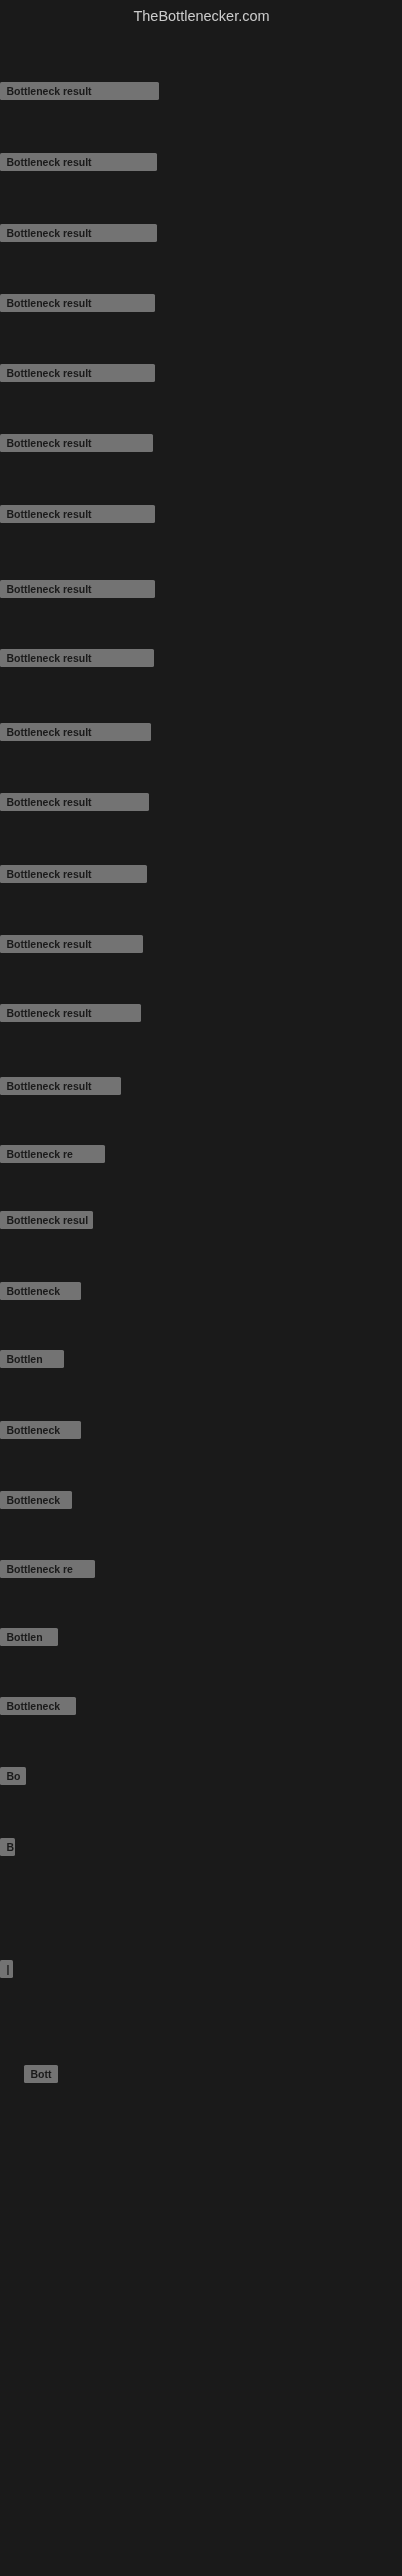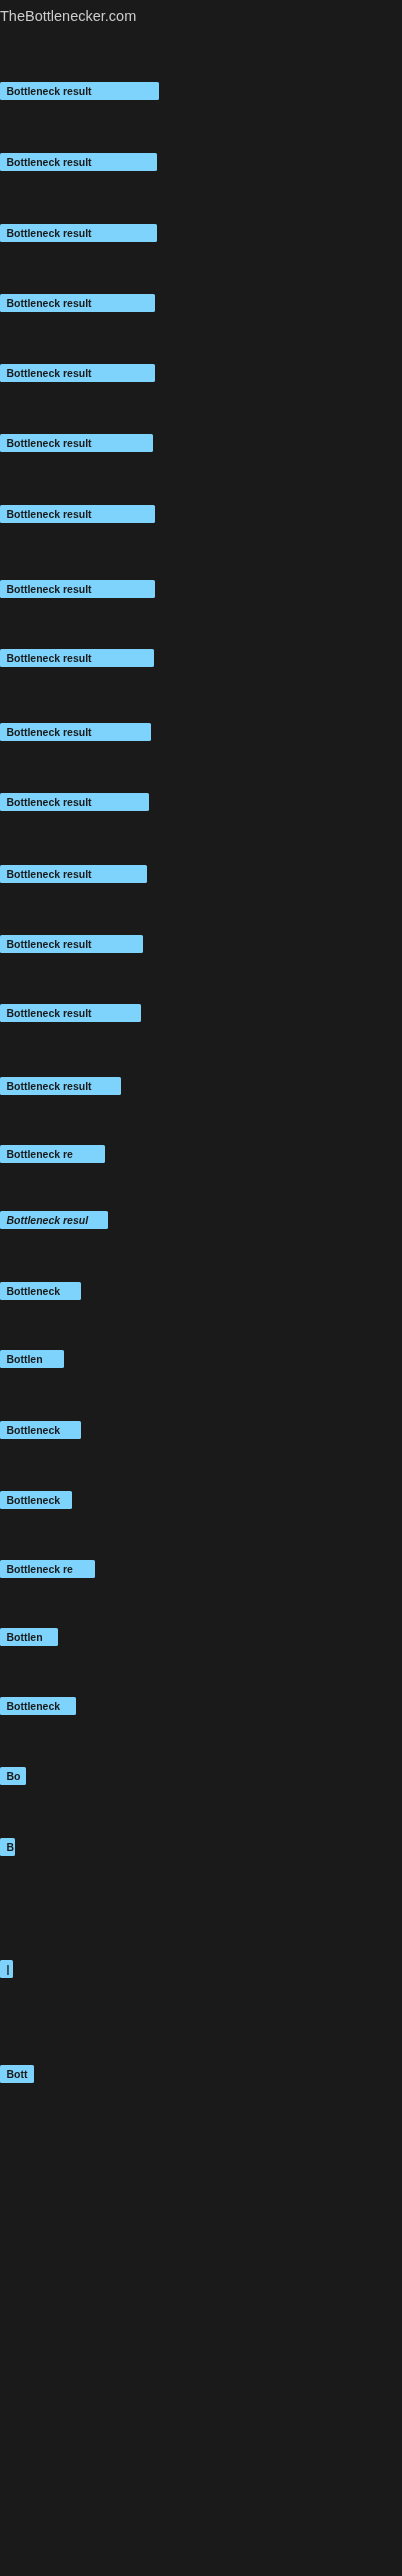--- a/index.html
+++ b/index.html
@@ -10,28 +10,28 @@
 
     body {
       width: 403px;
       height: 2576px;
       background-color: #1a1a1a;
       font-family: Arial, sans-serif;
       position: relative;
     }
 
     .site-title {
-      text-align: left;
+      text-align: center;
       color: #cccccc;
       font-size: 14.5px;
       padding: 8px 0 12px 0;
     }
 
     .bottleneck-badge {
-      background-color: #7dd3fc;
+      background-color: #737373;
       color: #1a1a1a;
       font-size: 10.5px;
       font-weight: bold;
       padding: 3.2px 6.4px;
       display: inline-block;
       border-radius: 1.6px;
       white-space: nowrap;
       overflow: hidden;
     }
 
@@ -55,26 +55,26 @@
     <div class="result-item" style="top: 469px; left: 0px;"><span class="bottleneck-badge" style="max-width: 155px; width: 155px;">Bottleneck result</span></div>
     <div class="result-item" style="top: 544px; left: 0px;"><span class="bottleneck-badge" style="max-width: 155px; width: 155px;">Bottleneck result</span></div>
     <div class="result-item" style="top: 613px; left: 0px;"><span class="bottleneck-badge" style="max-width: 154px; width: 154px;">Bottleneck result</span></div>
     <div class="result-item" style="top: 687px; left: 0px;"><span class="bottleneck-badge" style="max-width: 151px; width: 151px;">Bottleneck result</span></div>
     <div class="result-item" style="top: 757px; left: 0px;"><span class="bottleneck-badge" style="max-width: 149px; width: 149px;">Bottleneck result</span></div>
     <div class="result-item" style="top: 829px; left: 0px;"><span class="bottleneck-badge" style="max-width: 147px; width: 147px;">Bottleneck result</span></div>
     <div class="result-item" style="top: 899px; left: 0px;"><span class="bottleneck-badge" style="max-width: 143px; width: 143px;">Bottleneck result</span></div>
     <div class="result-item" style="top: 968px; left: 0px;"><span class="bottleneck-badge" style="max-width: 141px; width: 141px;">Bottleneck result</span></div>
     <div class="result-item" style="top: 1041px; left: 0px;"><span class="bottleneck-badge" style="max-width: 121px; width: 121px;">Bottleneck result</span></div>
     <div class="result-item" style="top: 1109px; left: 0px;"><span class="bottleneck-badge" style="max-width: 105px; width: 105px;">Bottleneck re</span></div>
-    <div class="result-item" style="top: 1175px; left: 0px;"><span class="bottleneck-badge" style="max-width: 111px; width: 108px; font-style: italic;">Bottleneck resul</span></div>
+    <div class="result-item" style="top: 1175px; left: 0px;"><span class="bottleneck-badge" style="max-width: 111px; width: 93px;">Bottleneck resul</span></div>
     <div class="result-item" style="top: 1246px; left: 0px;"><span class="bottleneck-badge" style="max-width: 81px; width: 81px;">Bottleneck</span></div>
     <div class="result-item" style="top: 1314px; left: 0px;"><span class="bottleneck-badge" style="max-width: 64px; width: 64px;">Bottlen</span></div>
     <div class="result-item" style="top: 1385px; left: 0px;"><span class="bottleneck-badge" style="max-width: 81px; width: 81px;">Bottleneck</span></div>
     <div class="result-item" style="top: 1455px; left: 0px;"><span class="bottleneck-badge" style="max-width: 72px; width: 72px;">Bottleneck</span></div>
     <div class="result-item" style="top: 1524px; left: 0px;"><span class="bottleneck-badge" style="max-width: 95px; width: 95px;">Bottleneck re</span></div>
     <div class="result-item" style="top: 1592px; left: 0px;"><span class="bottleneck-badge" style="max-width: 58px; width: 58px;">Bottlen</span></div>
     <div class="result-item" style="top: 1661px; left: 0px;"><span class="bottleneck-badge" style="max-width: 76px; width: 76px;">Bottleneck</span></div>
     <div class="result-item" style="top: 1731px; left: 0px;"><span class="bottleneck-badge" style="max-width: 26px; width: 26px;">Bo</span></div>
     <div class="result-item" style="top: 1802px; left: 0px;"><span class="bottleneck-badge" style="max-width: 14.5px; width: 14.5px;">B</span></div>
     <div class="result-item" style="top: 1924px; left: 0px;"><span class="bottleneck-badge" style="max-width: 9.7px; width: 9.7px;">|</span></div>
-    <div class="result-item" style="top: 2029px; left: 0px;"><span class="bottleneck-badge" style="max-width: 34px; width: 34px;">Bott</span></div>
+    <div class="result-item" style="top: 2029px; left: 0px; padding-left: 24px;"><span class="bottleneck-badge" style="max-width: 34px; width: 34px;">Bott</span></div>
   </div>
 
 
 </body></html>

